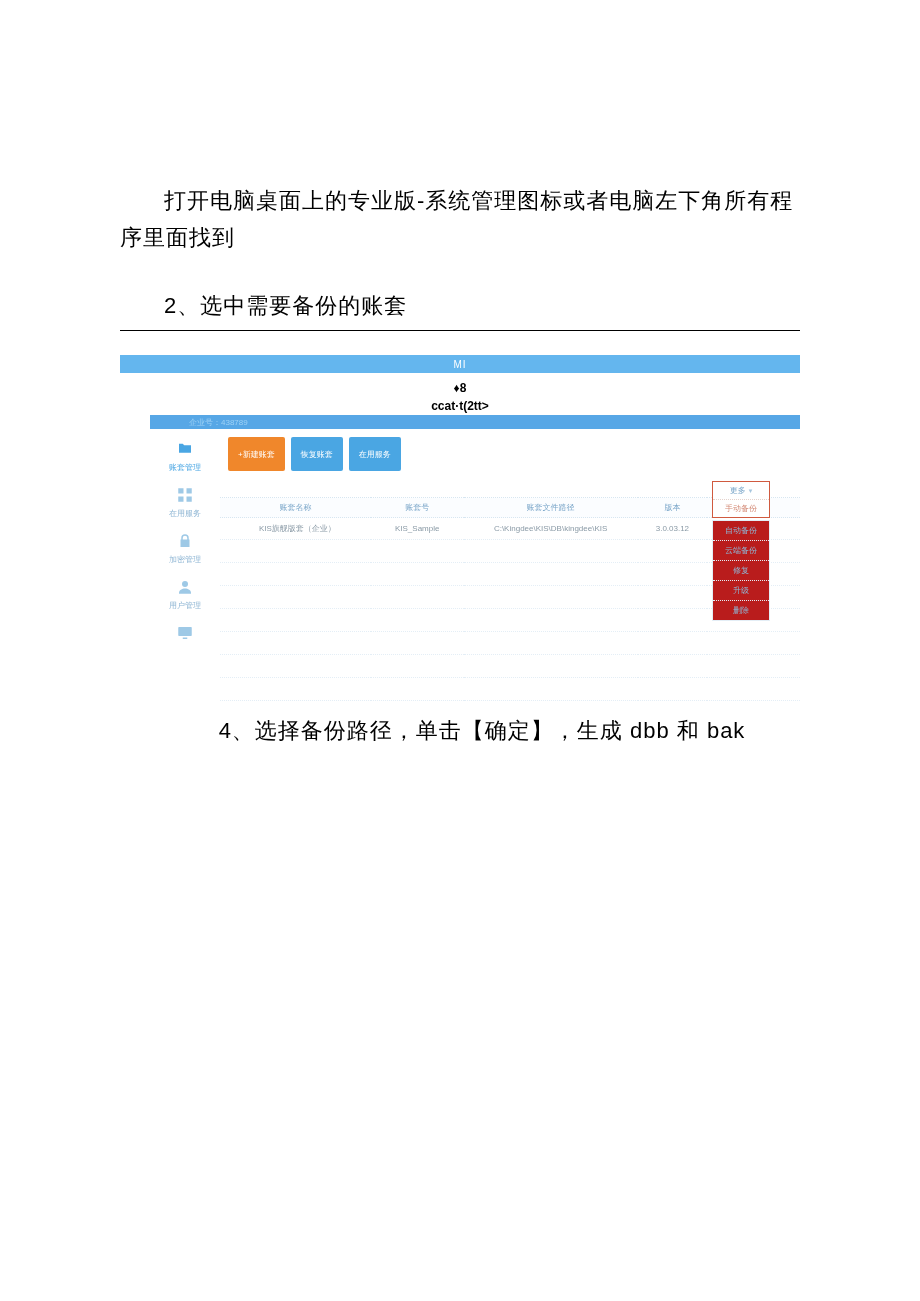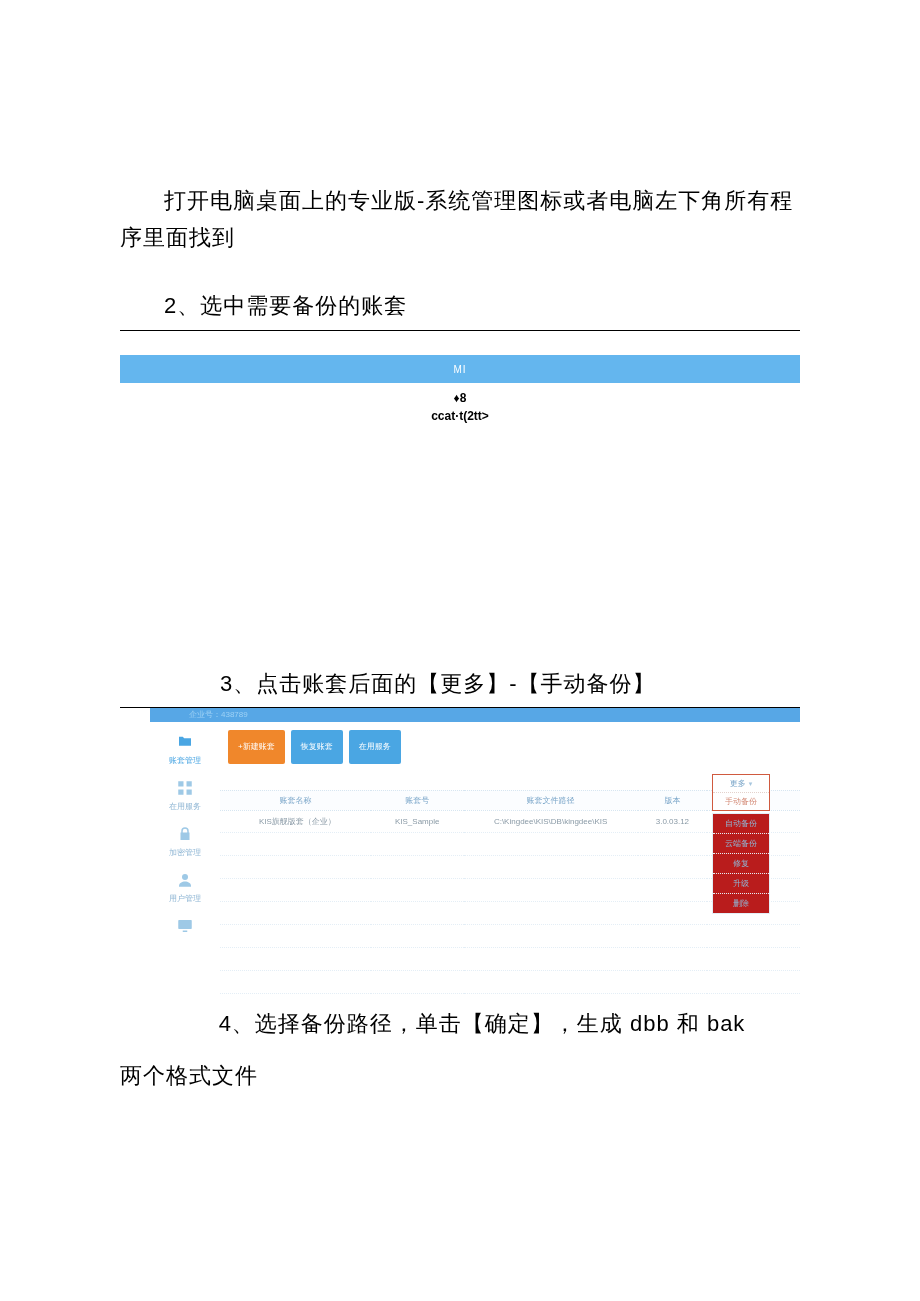--- a/index.html
+++ b/index.html
@@ -27,21 +27,21 @@
     text-indent: 2em;
     border-bottom: 1.5px solid #000;
     padding-bottom: 6px;
     margin-bottom: 8px;
     letter-spacing: 1px;
   }
 
   
   .fig1-wrap { margin-top: 24px; }
   .fig1-bar {
-    height: 28px;
+    height: 18px;
     background: #64b6ee;
     width: 100%;
     display: flex;
     align-items: center;
     justify-content: center;
     color: #fff;
     font-size: 10px;
     letter-spacing: 1px;
   }
   .fig1-below {
@@ -223,21 +223,20 @@
   <div class="fig1-wrap">
     <div class="fig1-bar">
       <span>MI</span>
     </div>
     <div class="fig1-below">
       <div>♦8</div>
       <div>ccat·t(2tt&gt;</div>
     </div>
   </div>
 
-  <div class="step3-heading">3、点击账套后面的【更多】-【手动备份】</div>
 
   <div class="fig2">
     <div class="fig2-topbar">
       <span>企业号：438789</span>
     </div>
     <div class="fig2-body hatch-bg">
       <div class="fig2-sidebar">
         <div class="sb-item active">
           <span class="sb-icon">
             <svg width="20" height="18" viewBox="0 0 24 24" fill="currentColor">
@@ -348,16 +347,15 @@
             <div>删除</div>
           </div>
         </div>
 
       </div>
     </div>
   </div>
 
   <div class="step4">
     <div class="step4-line1">4、选择备份路径，单击【确定】，生成 dbb 和 bak</div>
-    <div>两个格式文件</div>
   </div>
 
 </div>
 
 </body></html>

